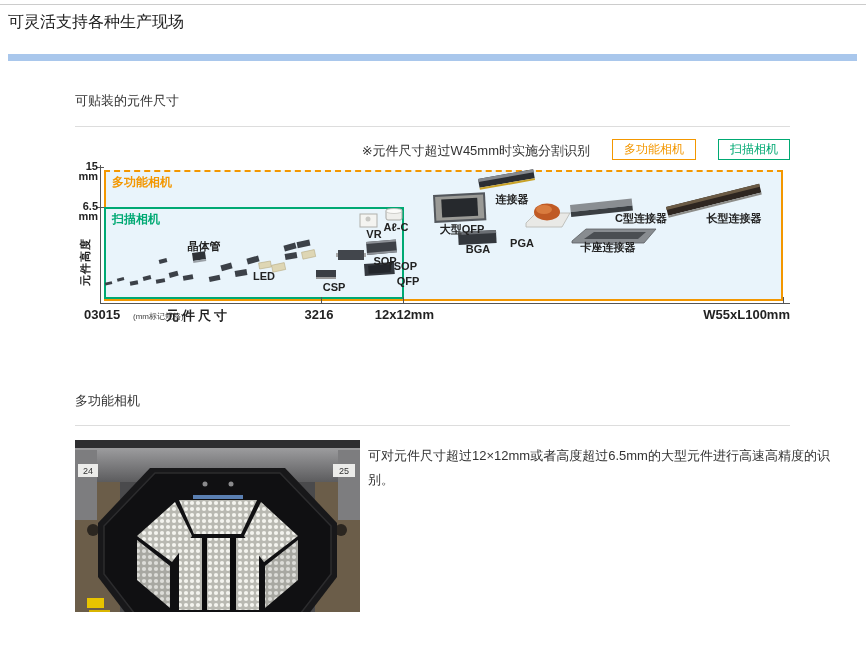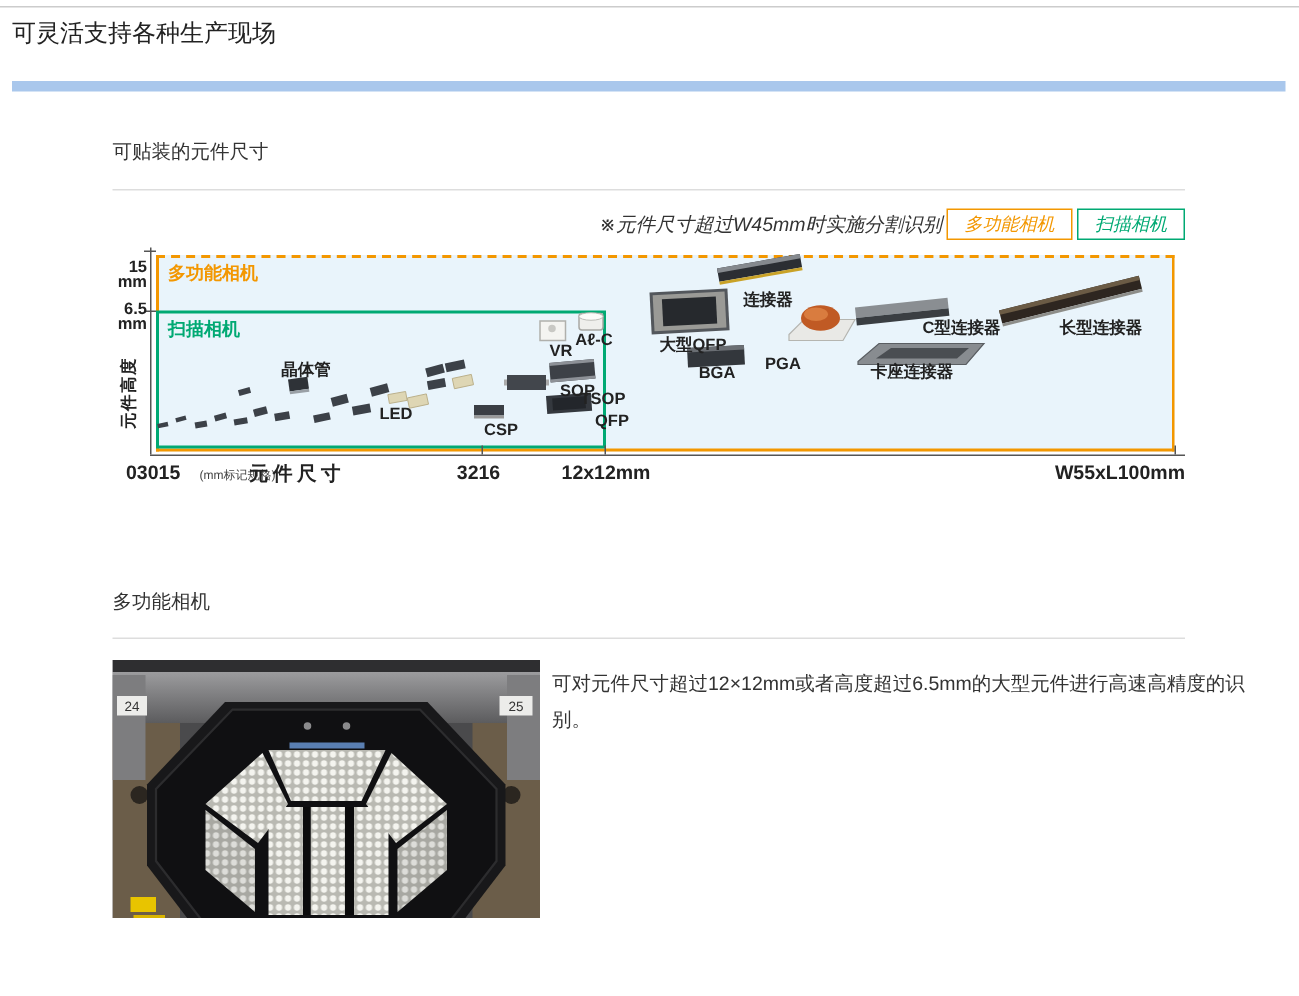--- a/index.html
+++ b/index.html
@@ -4,21 +4,21 @@
 <style>
   html,body{margin:0;padding:0;background:#fff;}
   .page{position:relative;width:866px;height:612px;background:#fff;overflow:hidden;
         font-family:"Liberation Sans","DejaVu Sans",sans-serif;color:#333;}
   .abs{position:absolute;}
   .top-line{top:4px;left:0;width:866px;height:1px;background:#ccc;}
   .page-title{top:12px;left:8px;font-size:16px;color:#222;}
   .accent-bar{top:54px;left:8px;width:849px;height:7px;background:#a9c7ec;}
   .sec-title{left:75px;font-size:13px;color:#333;}
   .sec-hr{left:75px;width:715px;height:1px;background:#ddd;}
-  .note-row{top:139px;right:76px;display:flex;align-items:center;gap:3px;font-style:italic;}
+  .note-row{top:139px;right:76px;display:flex;align-items:flex-end;gap:22px;}
   .note-text{font-size:13px;color:#333;}
   .badge{font-size:12px;line-height:1.1;padding:3px 11px;background:#fff;border:1px solid;}
   .badge-multi{color:#f39700;border-color:#f39700;}
   .badge-scan{color:#00a973;border-color:#00a973;}
   
   .zone-multi{top:170px;left:104px;width:675px;height:127px;background:#e9f4fb;
               border:2px solid #f39700;border-top:2px dashed #f39700;}
   .zone-multi-label{top:174px;left:112px;font-size:12px;font-weight:bold;color:#f39700;}
   .zone-scan{top:207px;left:104px;width:296px;height:88px;border:2px solid #00a973;}
   .zone-scan-label{top:211px;left:112px;font-size:12px;font-weight:bold;color:#00a973;}
@@ -61,21 +61,21 @@
   <div class="abs zone-scan-label">扫描相机</div>
 
   <div class="abs axis-v"></div>
   <div class="abs axis-h"></div>
   <div class="abs ytick" style="top:167px;"></div>
   <div class="abs ytick" style="top:207px;"></div>
   <div class="abs xtick" style="left:321px;"></div>
   <div class="abs xtick" style="left:403px;"></div>
   <div class="abs xtick" style="left:783px;"></div>
 
-  <div class="abs ylab" style="top:161px;margin-top:12px;">
+  <div class="abs ylab" style="top:161px;">
     <span>15</span><br>
     <span>mm</span>
   </div>
   <div class="abs ylab" style="top:201px;">
     <span>6.5</span><br>
     <span>mm</span>
   </div>
   <div class="abs yaxis-title">元件高度</div>
 
   <svg class="abs" style="top:165px;left:100px;" width="690" height="140" viewBox="0 0 690 140">
@@ -193,21 +193,21 @@
   <div class="abs comp-label" style="left:486px;top:192px;width:52px;">连接器</div>
   <div class="abs comp-label" style="left:500px;top:237px;width:44px;">PGA</div>
   <div class="abs comp-label" style="left:610px;top:211px;width:62px;">C型连接器</div>
   <div class="abs comp-label" style="left:577px;top:240px;width:62px;">卡座连接器</div>
   <div class="abs comp-label" style="left:703px;top:211px;width:62px;">长型连接器</div>
 
   <div class="abs xlab" style="left:84px;">03015</div>
   <div class="abs xlab-note" style="left:133px;">(mm标记规格)</div>
   <div class="abs xlab" style="left:166px;letter-spacing:3px;">元件尺寸</div>
   <div class="abs xlab" style="left:299px;width:40px;text-align:center;">3216</div>
-  <div class="abs xlab" style="left:374px;width:60px;text-align:center;">12x12mm</div>
+  <div class="abs xlab" style="left:374px;width:60px;text-align:right;">12x12mm</div>
   <div class="abs xlab" style="left:690px;width:100px;text-align:right;">W55xL100mm</div>
 
   <h2 class="abs sec-title" style="top:392px;margin:0;font-weight:normal;">多功能相机</h2>
   <div class="abs sec-hr" style="top:425px;"></div>
 
   <svg class="abs photo" viewBox="0 0 285 215">
     <defs>
       <pattern id="led" width="6" height="6" patternUnits="userSpaceOnUse">
         <rect width="6" height="6" fill="#b9b9b2"></rect>
         <circle cx="3" cy="3" r="2.1" fill="#f4f4ef"></circle>

